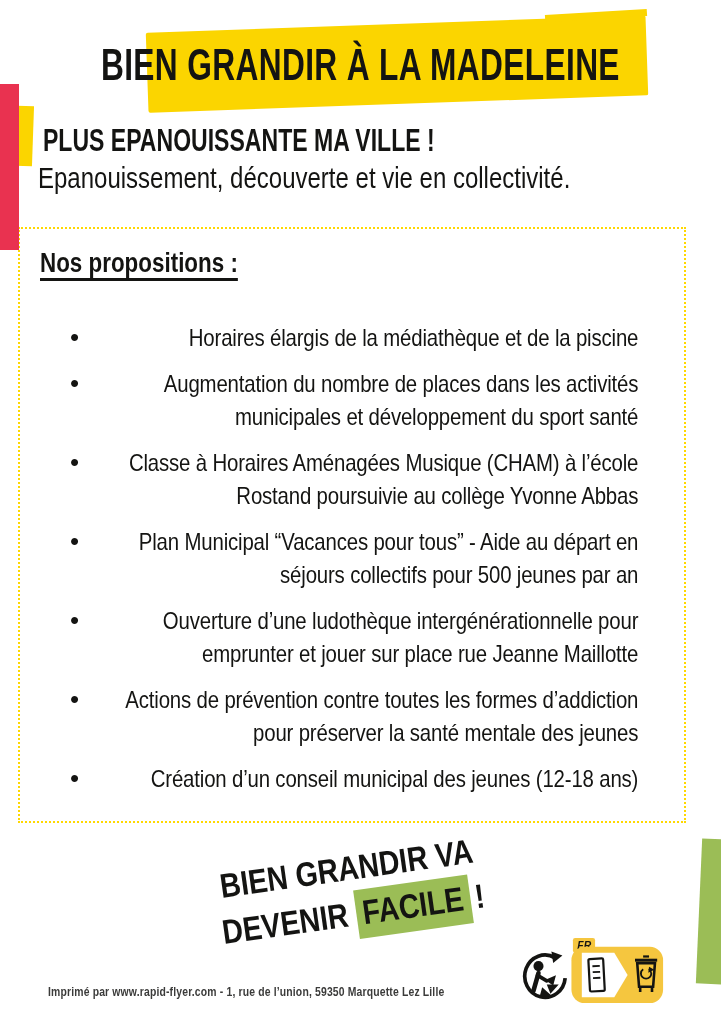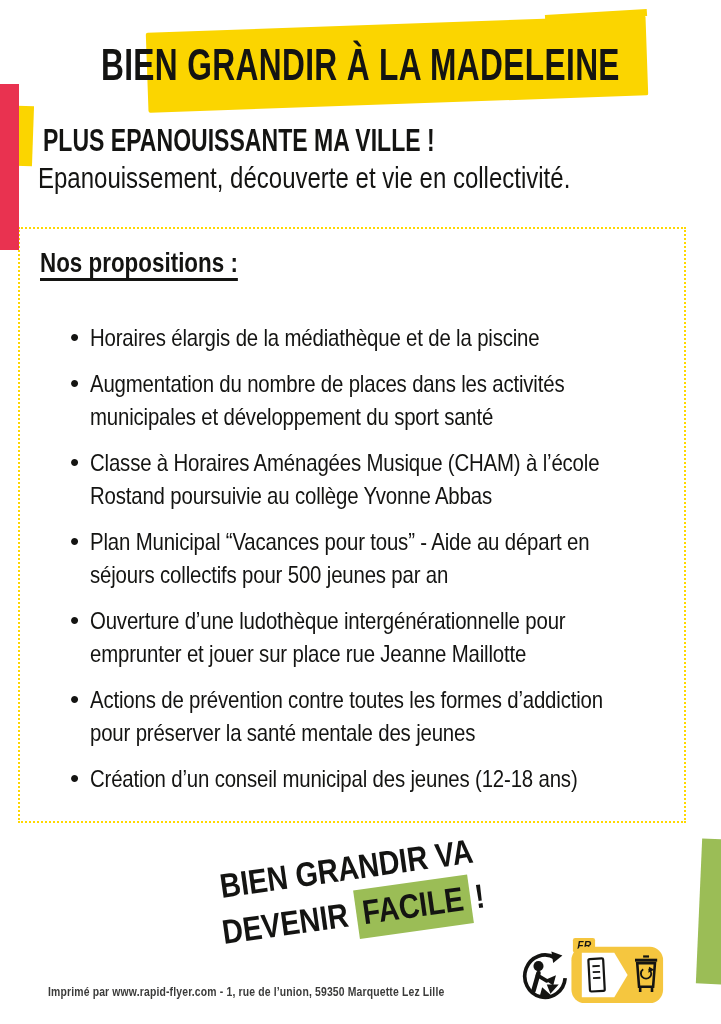--- a/index.html
+++ b/index.html
@@ -44,20 +44,21 @@
   }
   .subtitle-text{
     position:absolute;left:38px;top:161px;z-index:2;
     font-size:30px;white-space:nowrap;
     transform:scaleX(0.80);transform-origin:left top;
   }
   
   .props-box{
     position:absolute;left:18px;top:227px;width:664px;height:592px;
     border:2px dotted #FFD800;
+    text-align:right;
   }
   .props-heading{
     position:absolute;left:20px;top:18px;
     font-size:28px;font-weight:800;white-space:nowrap;
     text-decoration:underline;text-decoration-thickness:3px;text-underline-offset:6px;
     transform:scaleX(0.80);transform-origin:left top;
   }
   .props-list{
     position:absolute;left:50px;top:92px;margin:0;padding:0;list-style:none;
   }

